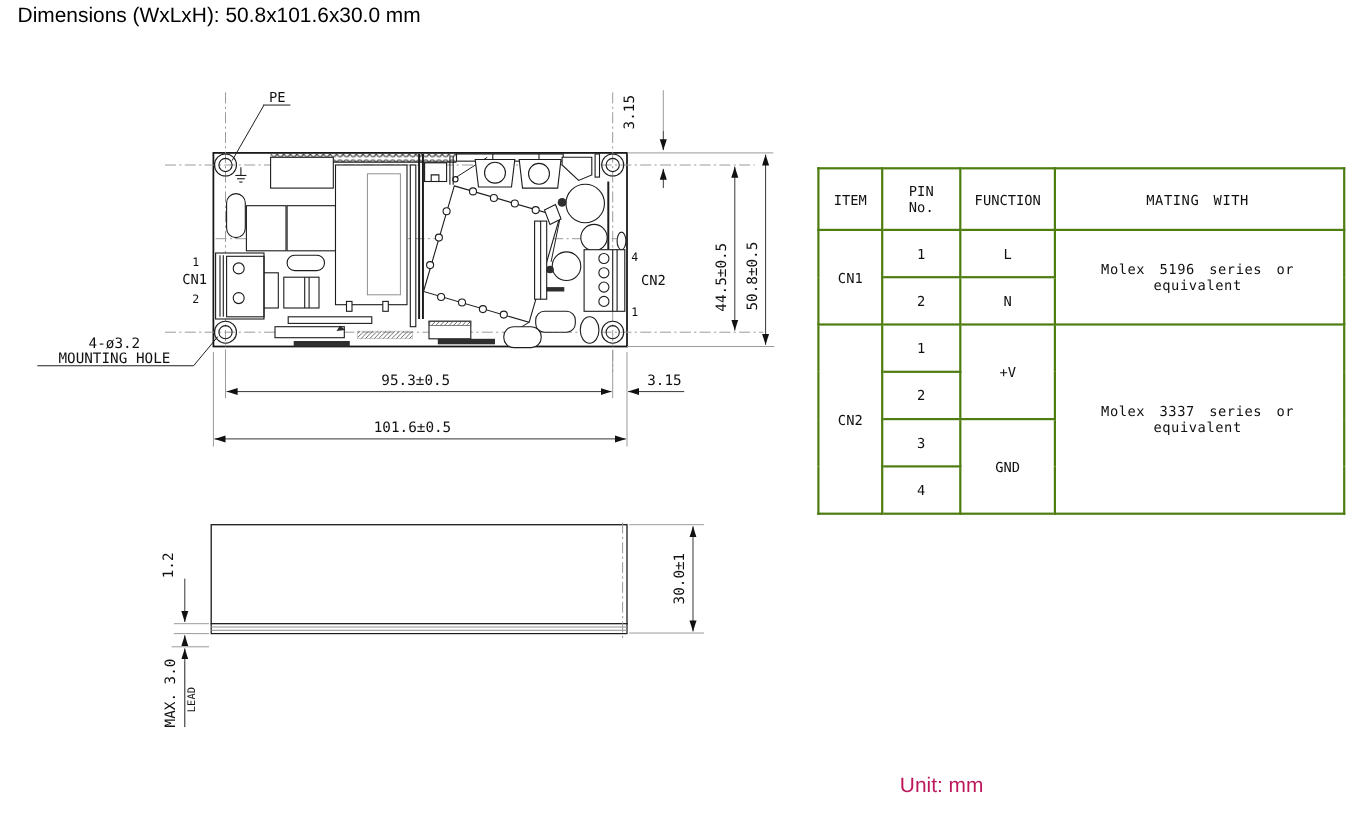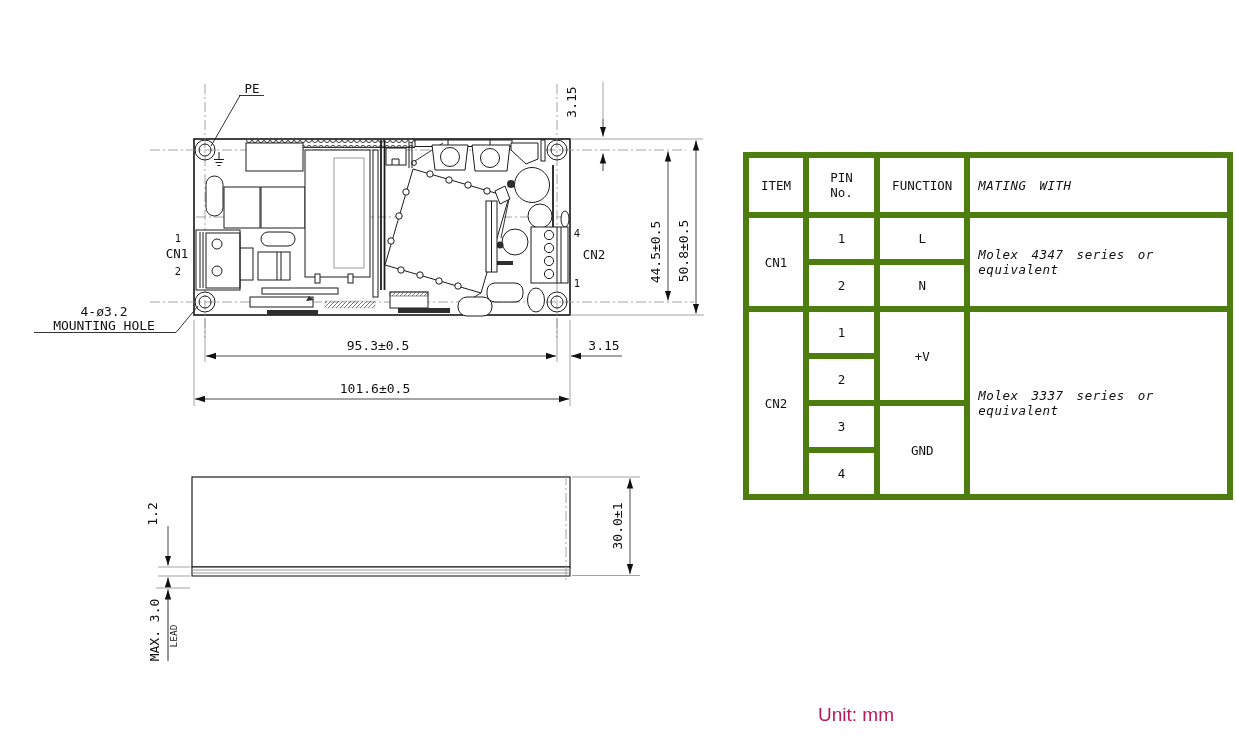--- a/index.html
+++ b/index.html
@@ -18,31 +18,32 @@
   .ob {stroke:#1c1c1c;stroke-width:1.8;fill:none;}
   .cl {stroke:#9a9a9a;stroke-width:0.9;fill:none;stroke-dasharray:10 3 2 3;}
   .ext{stroke:#9a9a9a;stroke-width:0.9;fill:none;}
   .dim{stroke:#333;stroke-width:0.9;fill:none;}
   .ldr{stroke:#1c1c1c;stroke-width:0.9;fill:none;}
   .dk {fill:#2e2e2e;stroke:none;}
   
   .conn-table{position:absolute;left:743px;top:152px;border-collapse:collapse;table-layout:fixed;
               font-family:"DejaVu Sans Mono",monospace;font-size:12.5px;color:#111;
               border:2px solid #2e2e2e;}
-  .conn-table th,.conn-table td{border:6px solid #4d7c0f;padding:12px;font-weight:normal;
+  .conn-table th,.conn-table td{border:2px solid #4d7c0f;padding:12px;font-weight:normal;
               text-align:center;vertical-align:middle;}
   .conn-table th{height:18px;}
   .conn-table td{height:17px;}
-  .conn-table .mating{text-align:left;padding-left:8px;word-spacing:5px;letter-spacing:0.5px;font-style:italic;}
+  .conn-table .mating{text-align:center;padding-left:8px;word-spacing:5px;letter-spacing:0.5px;}
 </style>
 </head>
 <body>
 
 <div class="stage">
 
+  <div class="title">Dimensions (WxLxH): 50.8x101.6x30.0 mm</div>
 
   <svg width="1236" height="745" viewBox="0 0 1236 745">
     <defs>
       <marker id="ar" markerUnits="userSpaceOnUse" markerWidth="11" markerHeight="8" refX="10" refY="4" orient="auto-start-reverse">
         <path d="M0,0.8 L10,4 L0,7.2 Z" fill="#111"></path>
       </marker>
       <pattern id="coil" x="0" y="0" width="6" height="8" patternUnits="userSpaceOnUse">
         <circle cx="3" cy="4" r="2.5" fill="none" stroke="#222" stroke-width="0.9"></circle>
       </pattern>
       <pattern id="hatchS" x="0" y="0" width="4" height="4" patternUnits="userSpaceOnUse">
@@ -272,21 +273,21 @@
         <th>PIN No.</th>
         <th>FUNCTION</th>
         <th class="mating">MATING WITH</th>
       </tr>
     </thead>
     <tbody>
       <tr>
         <td rowspan="2">CN1</td>
         <td>1</td>
         <td>L</td>
-        <td rowspan="2" class="mating">Molex 4347 series or equivalent</td>
+        <td rowspan="2" class="mating">Molex 5196 series or equivalent</td>
       </tr>
       <tr>
         <td>2</td>
         <td>N</td>
       </tr>
       <tr>
         <td rowspan="4">CN2</td>
         <td>1</td>
         <td rowspan="2">+V</td>
         <td rowspan="4" class="mating">Molex 3337 series or equivalent</td>

